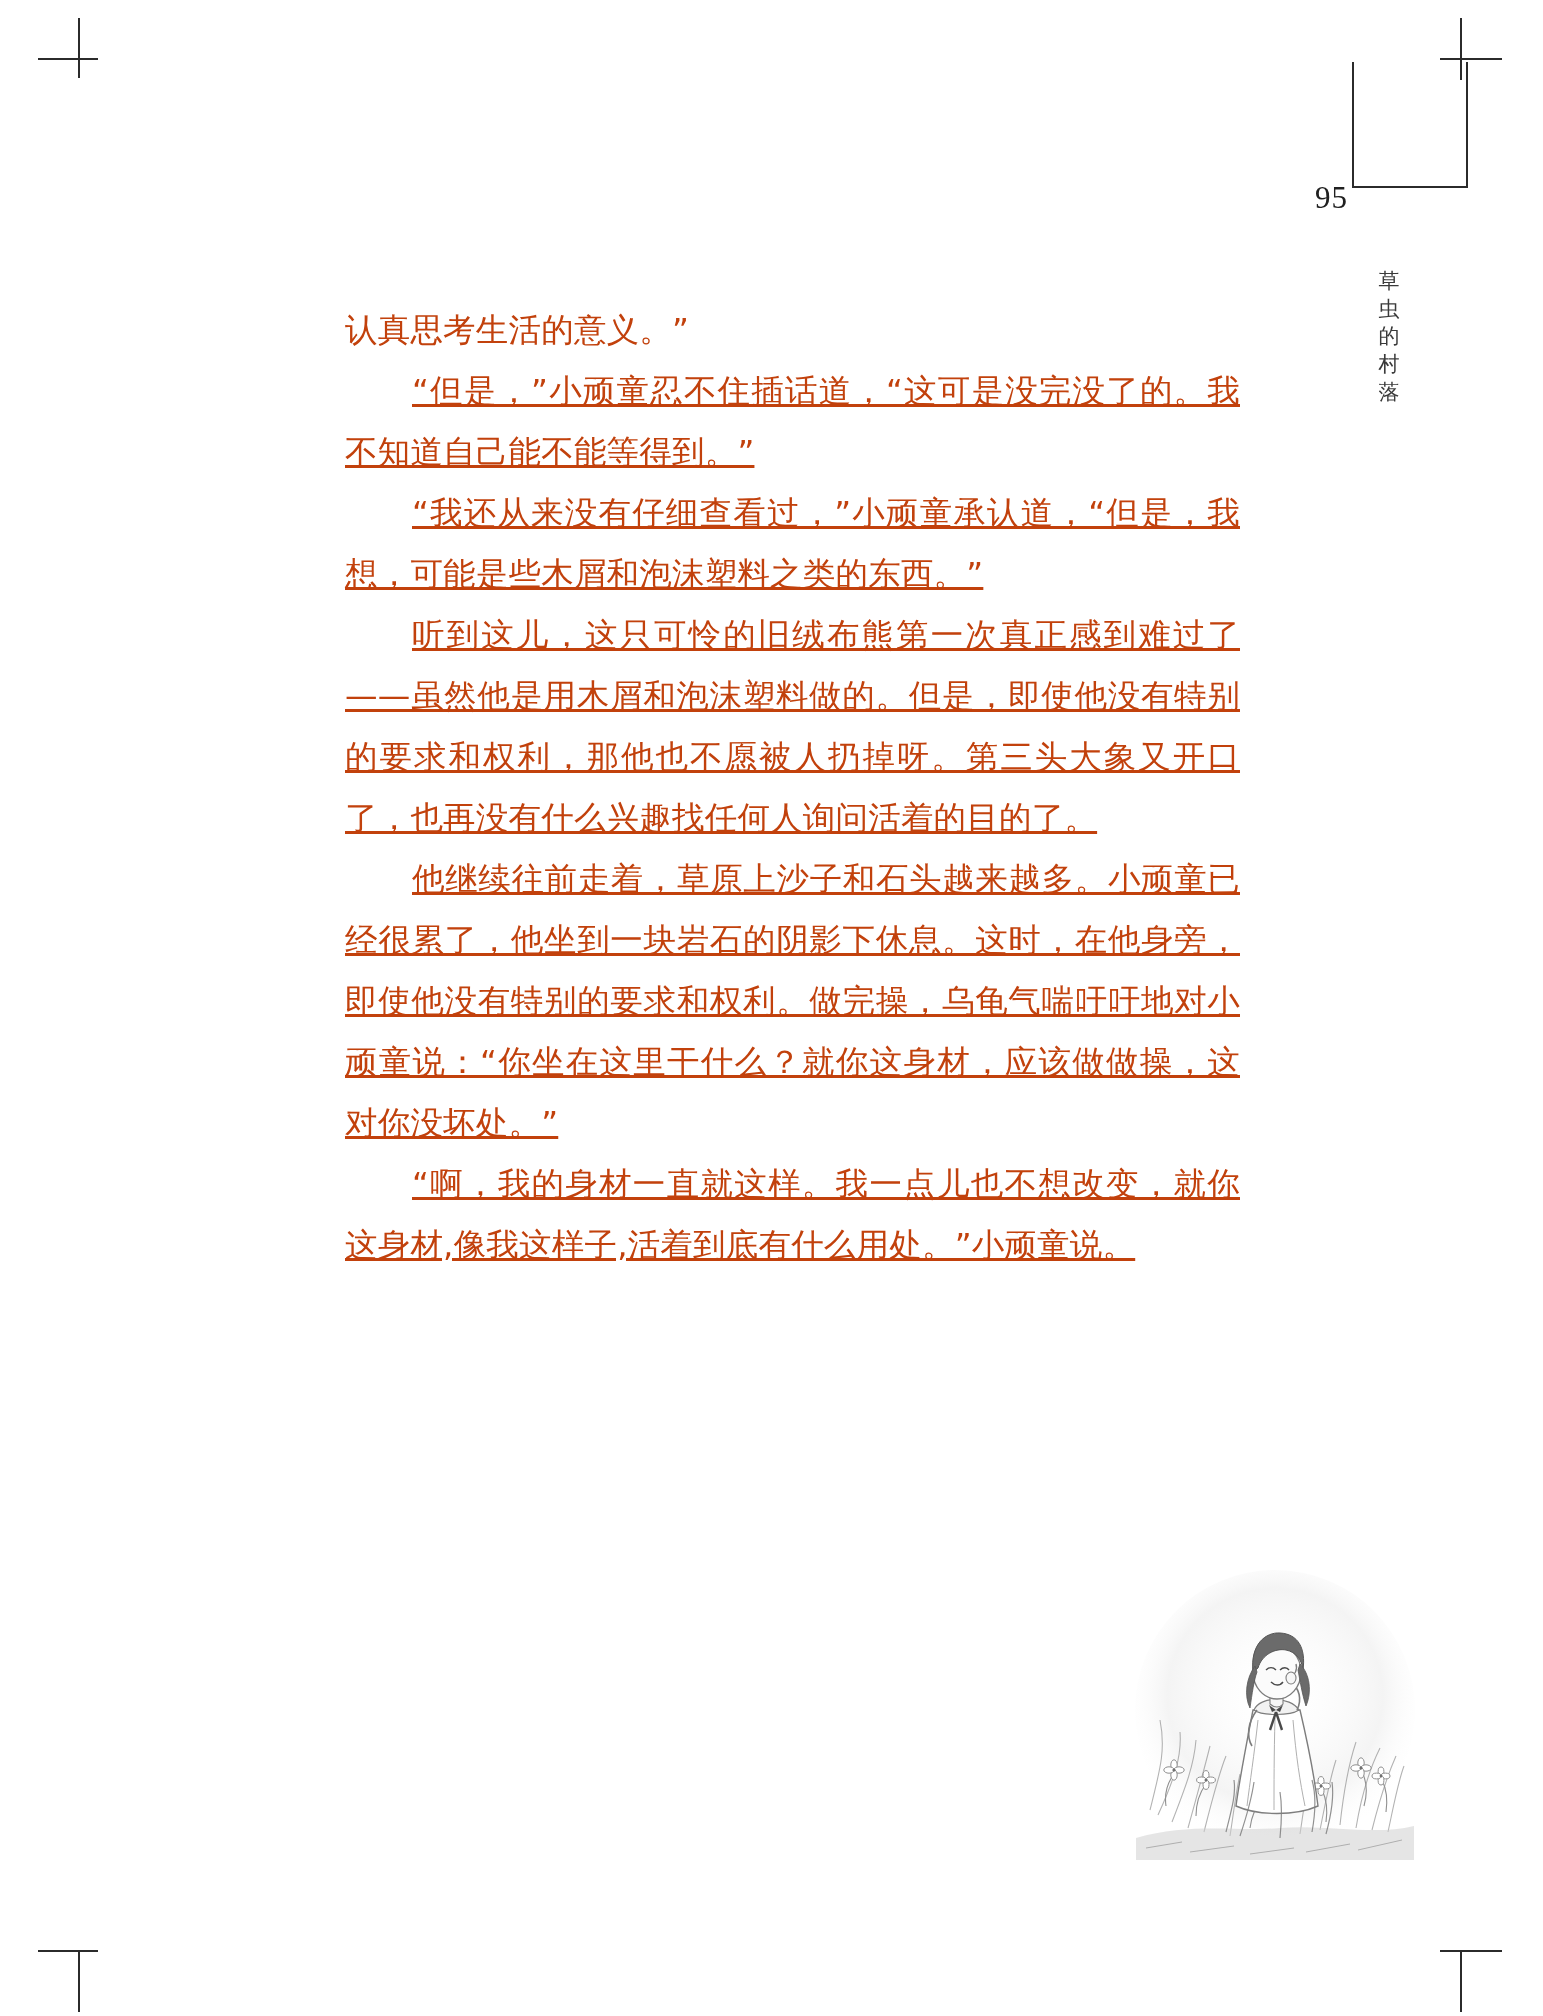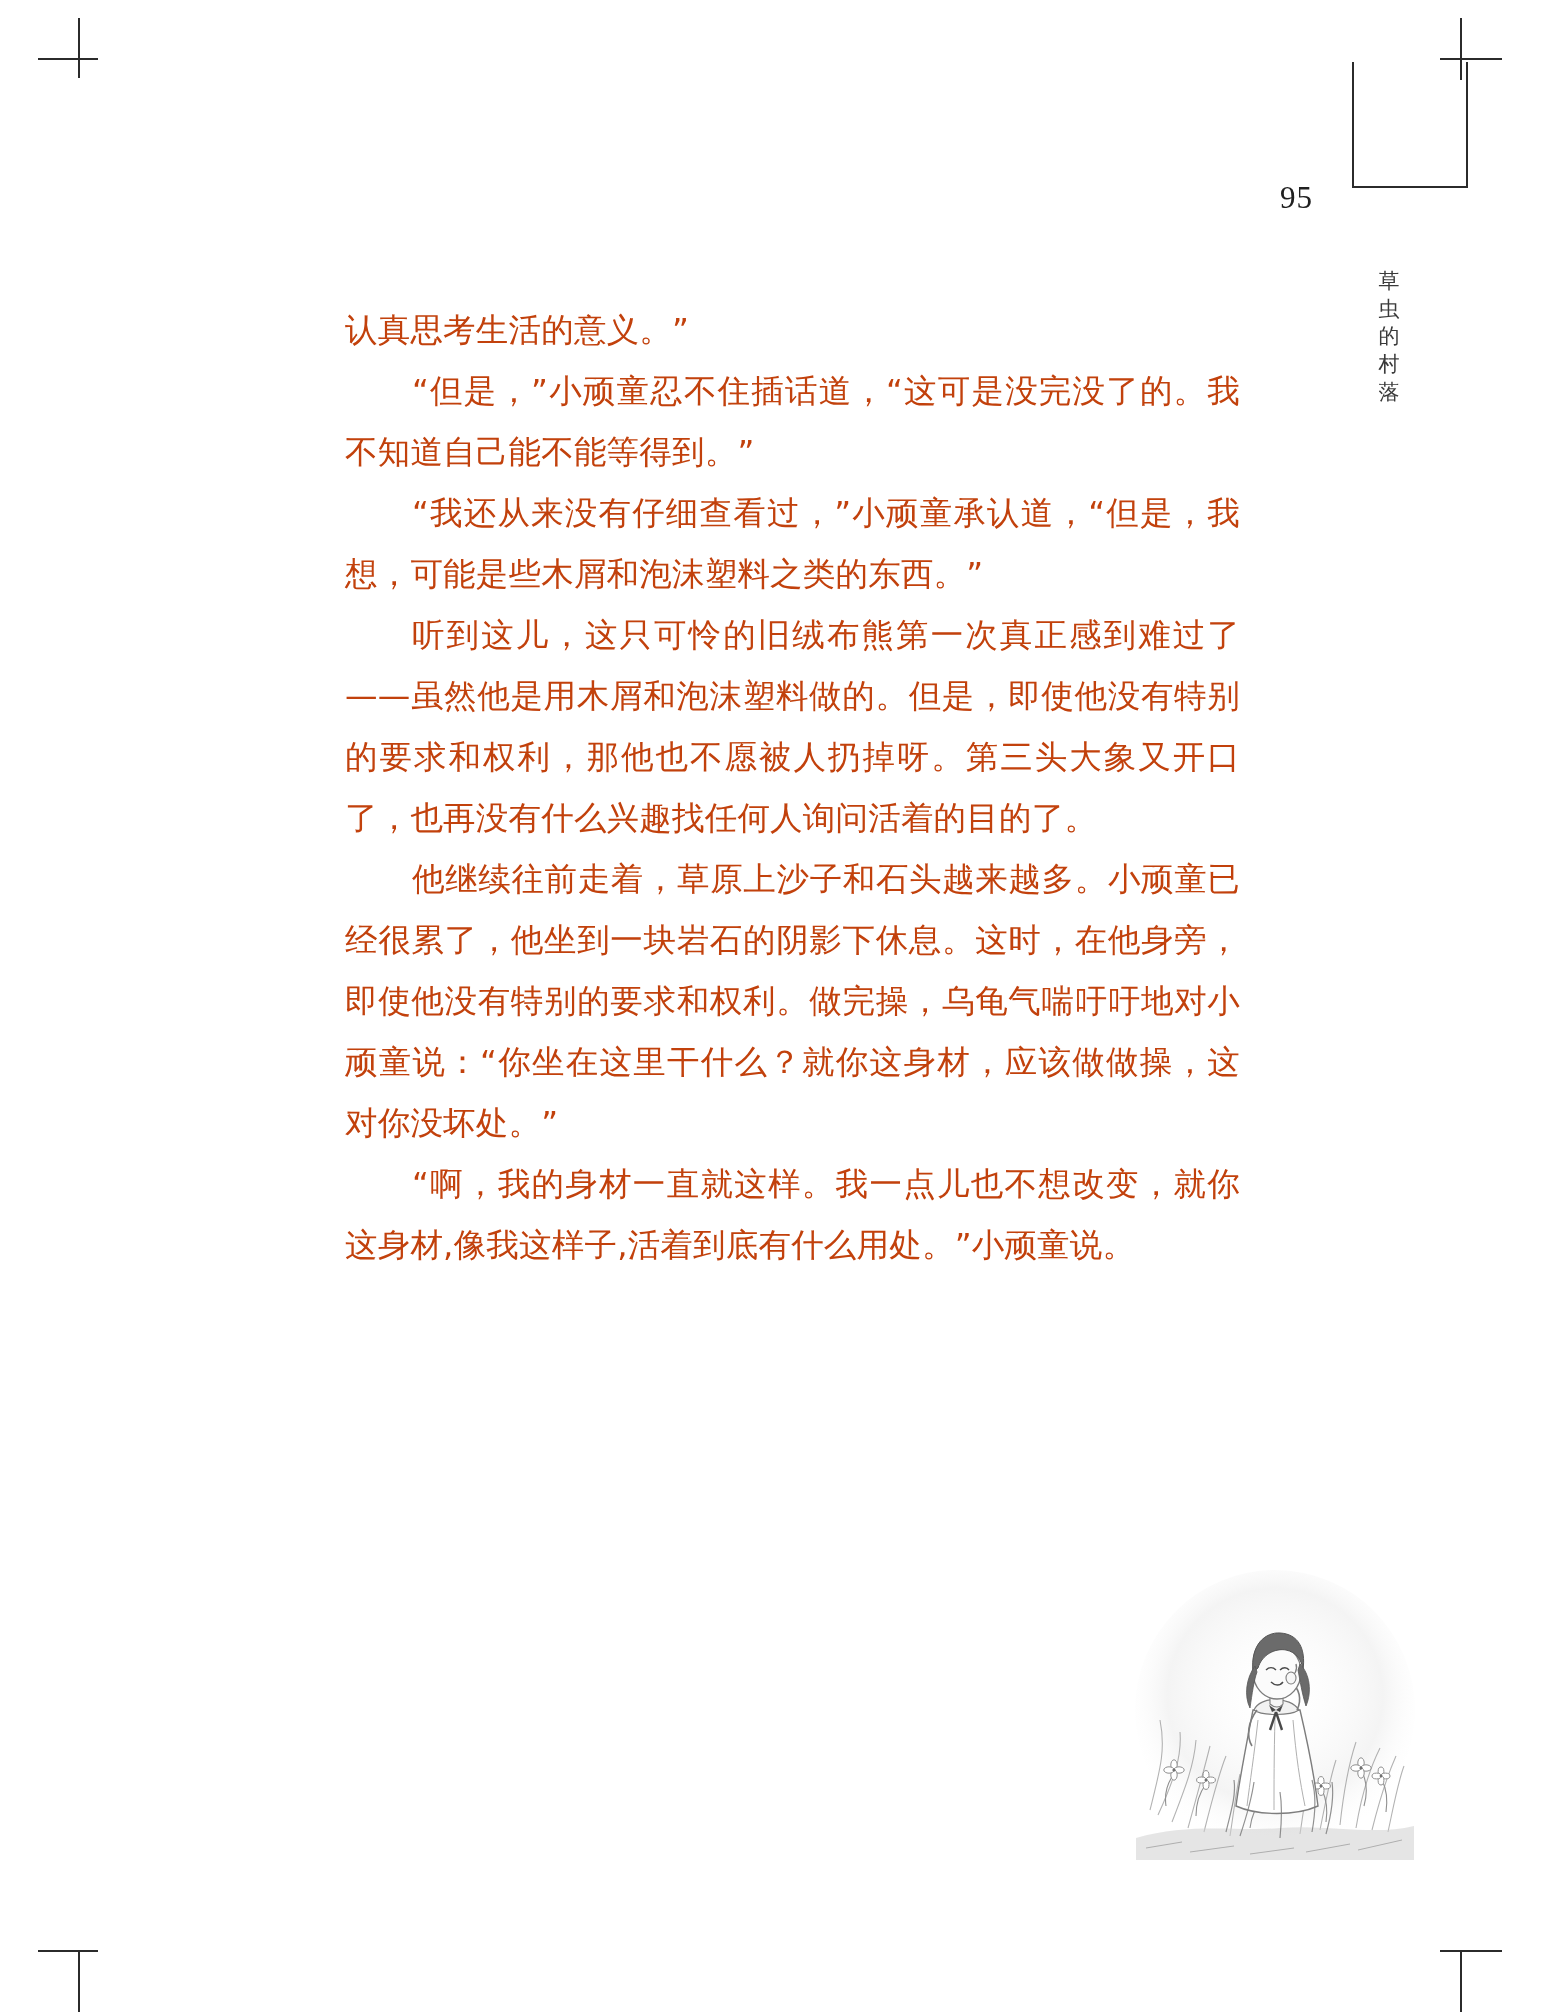--- a/index.html
+++ b/index.html
@@ -68,21 +68,21 @@
     position: absolute;
     left: 0; top: 124px; width: 116px; height: 2px;
     background: #2b2b2b;
   }
 
   #page-number {
     position: absolute;
     left: 1280px;
     top: 180px;
     width: 68px;
-    text-align: left;
+    text-align: right;
     font-family: "Liberation Serif", "DejaVu Serif", serif;
     font-size: 31px;
     color: #202020;
     letter-spacing: 1px;
   }
 
   
   #running-title {
     position: absolute;
     left: 1372px;
@@ -111,20 +111,21 @@
     font-family: "DejaVu Sans", "Liberation Sans", sans-serif;
     font-size: 32.5px;
     line-height: 61px;
     color: #c2410c;
     text-align: justify;
     text-justify: inter-character;
     letter-spacing: 0.2px;
   }
   #body-text p.indent {
     text-indent: 67px;
+    text-decoration: underline;
   }
 
   
   #illustration {
     position: absolute;
     left: 1130px;
     top: 1560px;
     width: 290px;
     height: 300px;
     pointer-events: none;

